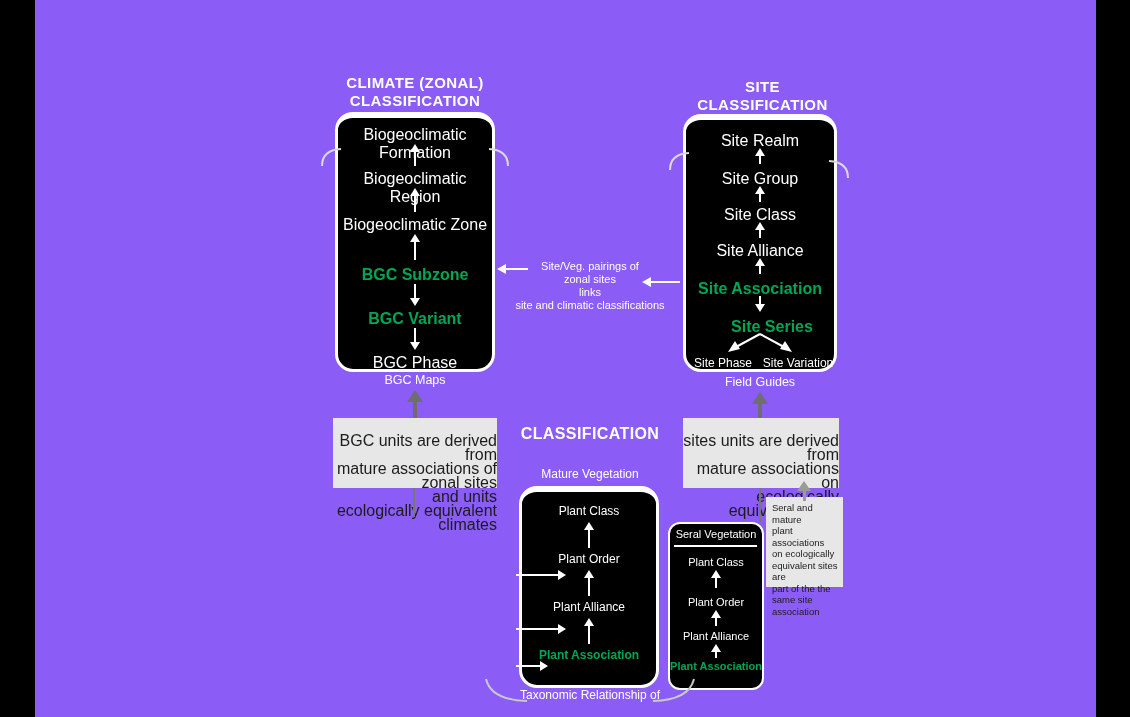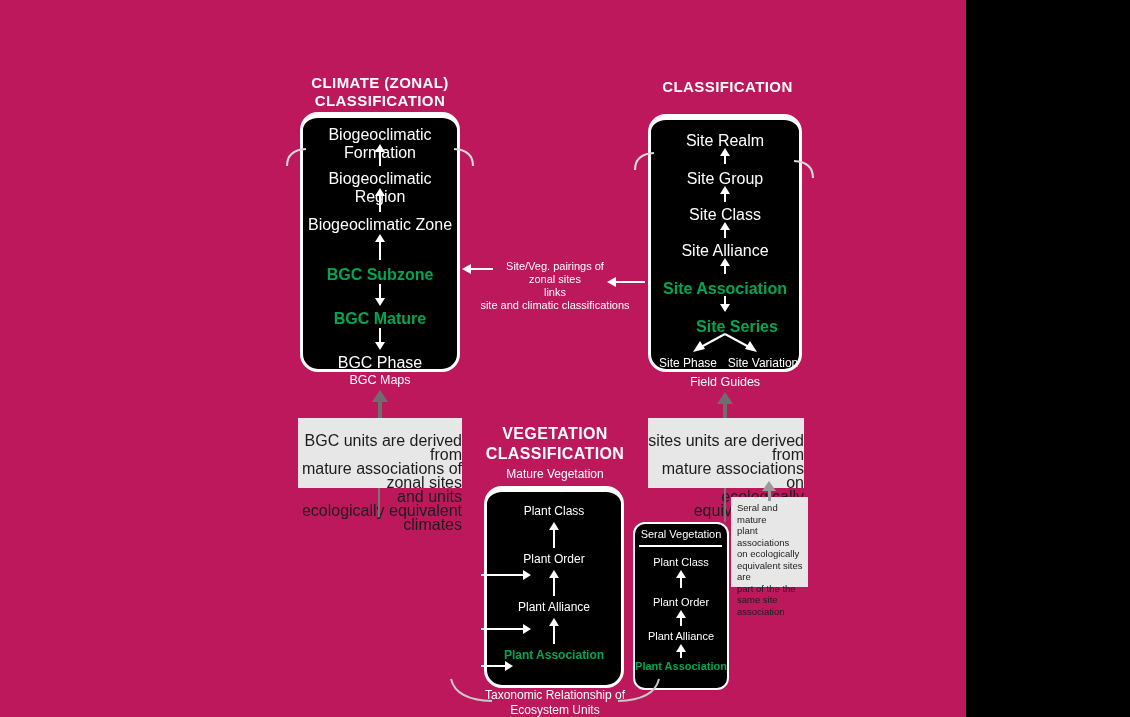--- a/index.html
+++ b/index.html
@@ -1,17 +1,17 @@
 <!DOCTYPE html>
 <html><head>
 <meta charset="utf-8">
 <style>
   html,body{margin:0;padding:0;background:#000;}
-  #canvas{position:relative;width:966px;height:717px;background:#be185d;
-          font-family:"Liberation Sans",sans-serif;overflow:hidden;}
+  #canvas{position:relative;width:1061px;height:717px;background:#8b5cf6;
+          font-family:"Liberation Sans",sans-serif;overflow:hidden;margin-left:35px;}
   .sec-title{position:absolute;color:#fff;text-align:center;font-weight:600;
              font-size:15px;line-height:18px;letter-spacing:.4px;}
   .sec-title.big{font-size:16px;line-height:20px;}
   .bbox{position:absolute;background:#000;border:3px solid #fff;border-top-width:6px;
         border-radius:18px;box-sizing:border-box;}
   .bbox.sub{border-width:2.5px;border-radius:12px;}
   .lvl{position:absolute;left:0;width:100%;text-align:center;color:#fff;font-size:16px;}
   .lvl.small{font-size:11px;}
   .lvl.tiny{font-size:12px;}
   .green{color:#00a651;font-weight:700;}
@@ -66,21 +66,21 @@
     <div class="lvl" style="top:98px;">Biogeoclimatic Zone</div>
     <div class="arr" style="left:71px;top:116px;height:26px;">
         <div class="tri-up"></div>
         <div class="shaft"></div>
       </div>
     <div class="lvl green" style="top:148px;">BGC Subzone</div>
     <div class="arr" style="left:71px;top:166px;height:22px;">
         <div class="shaft"></div>
         <div class="tri-down"></div>
       </div>
-    <div class="lvl green" style="top:192px;">BGC Mature</div>
+    <div class="lvl green" style="top:192px;">BGC Variant</div>
     <div class="arr" style="left:71px;top:210px;height:22px;">
         <div class="shaft"></div>
         <div class="tri-down"></div>
       </div>
     <div class="lvl" style="top:236px;">BGC Phase</div>
   </div>
 
   <svg class="svgabs" style="left:284px;top:146px;" width="26" height="22">
     <path d="M3 20 Q3 4 22 3" stroke="#d9d9d9" stroke-width="2" fill="none"></path>
     </svg>
@@ -114,20 +114,21 @@
     <div class="link-line">links</div>
     <div class="link-line">site and climatic classifications</div>
   </div>
 
   <svg class="svgabs" style="left:604px;top:276px;" width="42" height="12">
     <path d="M41 6 H12" stroke="#fff" stroke-width="2"></path>
       <polygon points="12,1 3,6 12,11" fill="#fff"></polygon>
     </svg>
 
   <div class="sec-title" style="left:630px;top:78px;width:195px;">
+    <div>SITE</div>
     <div>CLASSIFICATION</div>
   </div>
 
   <div class="bbox" style="left:648px;top:114px;width:154px;height:258px;">
     <div class="lvl" style="top:12px;">Site Realm</div>
     <div class="arr" style="left:68px;top:28px;height:16px;">
         <div class="tri-up"></div>
         <div class="shaft"></div>
       </div>
     <div class="lvl" style="top:50px;">Site Group</div>
@@ -194,21 +195,20 @@
     <span class="note-line">equivalent sites are</span>
     <span class="note-line">part of the the</span>
     <span class="note-line">same site</span>
     <span class="note-line">association</span>
   </div>
 
   <div class="stub" style="left:378px;top:488px;height:29px;"></div>
   <div class="stub" style="left:724px;top:488px;height:34px;"></div>
 
   <div class="sec-title big" style="left:460px;top:424px;width:190px;">
-    <div>VEGETATION</div>
     <div>CLASSIFICATION</div>
   </div>
 
   <div class="plain" style="left:480px;top:467px;width:150px;font-size:12px;">Mature Vegetation</div>
 
   <div class="bbox" style="left:484px;top:486px;width:140px;height:202px;">
     <div class="lvl small" style="top:12px;font-size:12px;">Plant Class</div>
     <div class="arr" style="left:61px;top:30px;height:26px;">
         <div class="tri-up"></div>
         <div class="shaft"></div>
@@ -263,16 +263,15 @@
 
   <svg class="svgabs" style="left:448px;top:676px;" width="46" height="28">
     <path d="M3 3 Q8 24 44 25" stroke="#c9c9c9" stroke-width="2" fill="none"></path>
     </svg>
   <svg class="svgabs flip" style="left:616px;top:676px;" width="46" height="28">
     <path d="M3 3 Q8 24 44 25" stroke="#c9c9c9" stroke-width="2" fill="none"></path>
     </svg>
 
   <div style="position:absolute;left:445px;top:688px;width:220px;">
     <div class="plain" style="position:static;font-size:12px;line-height:15px;">Taxonomic Relationship of</div>
-    <div class="plain" style="position:static;font-size:12px;line-height:15px;">Ecosystem Units</div>
   </div>
 
 </div>
 
 </body></html>

